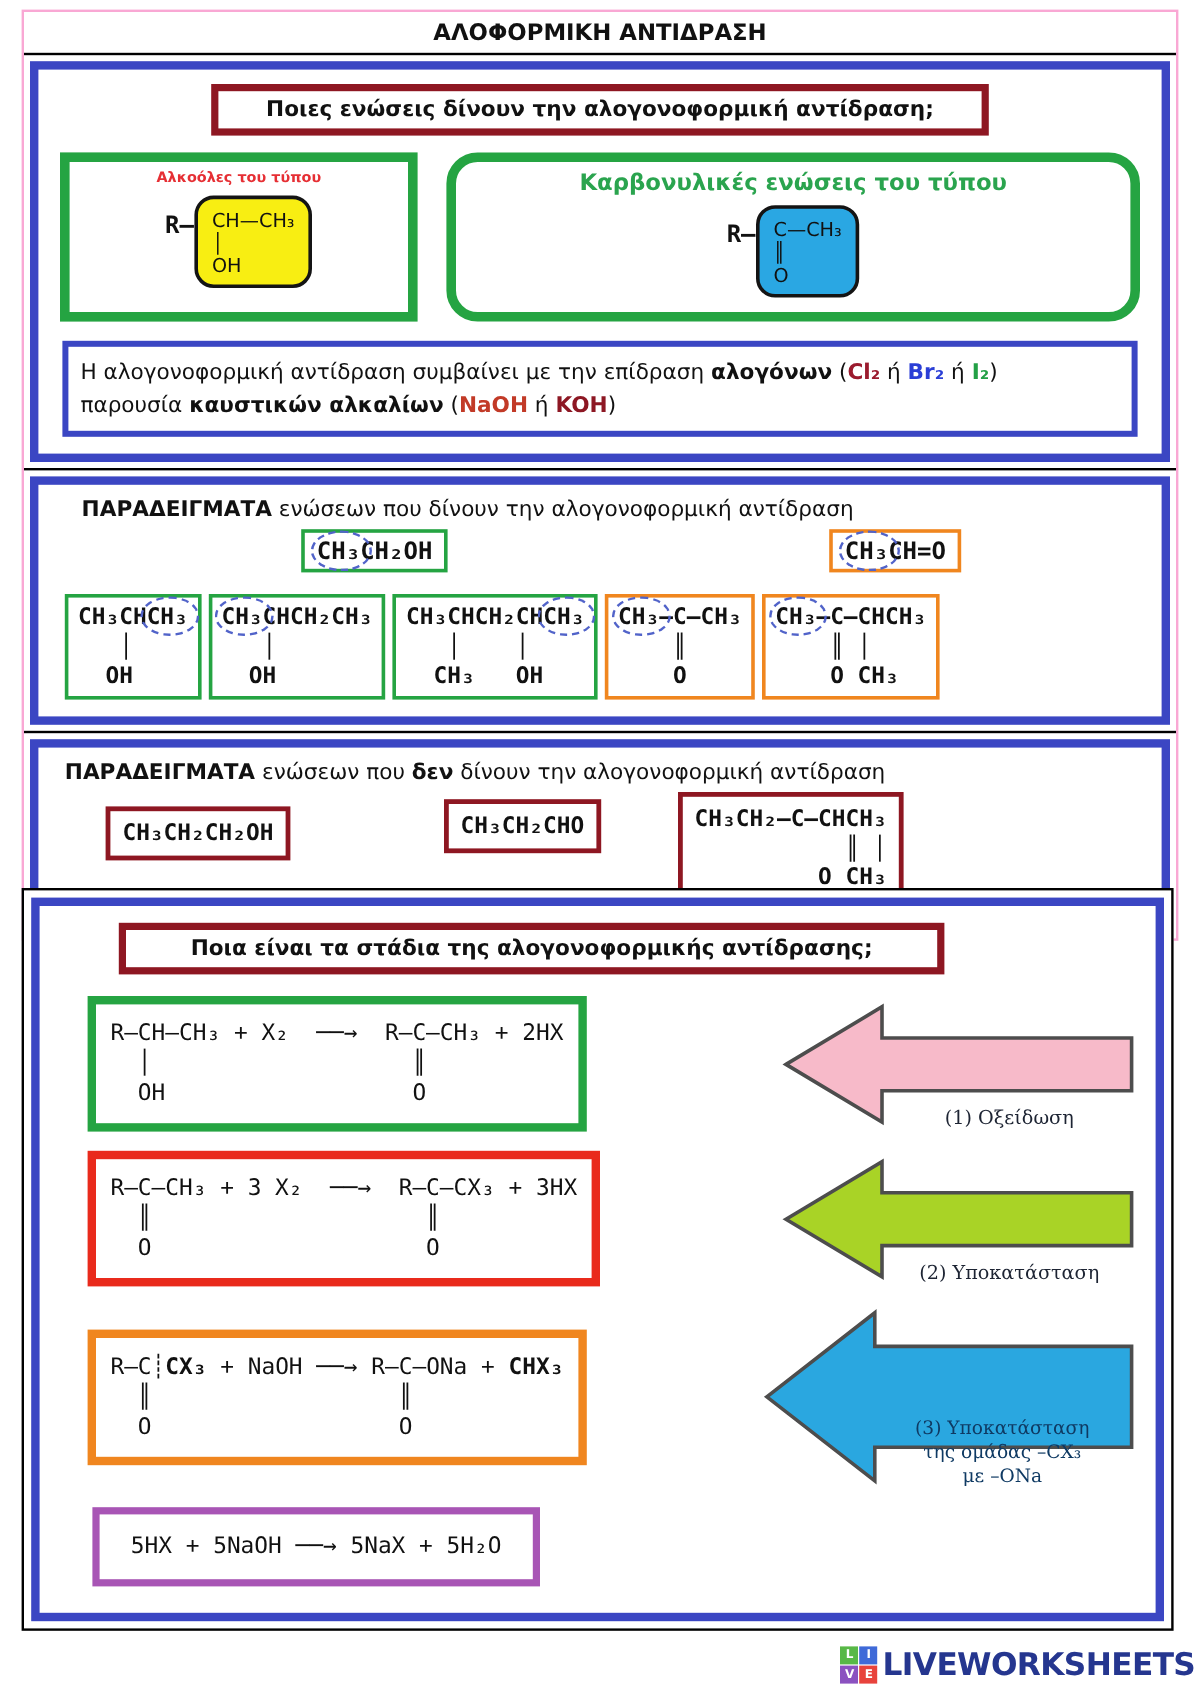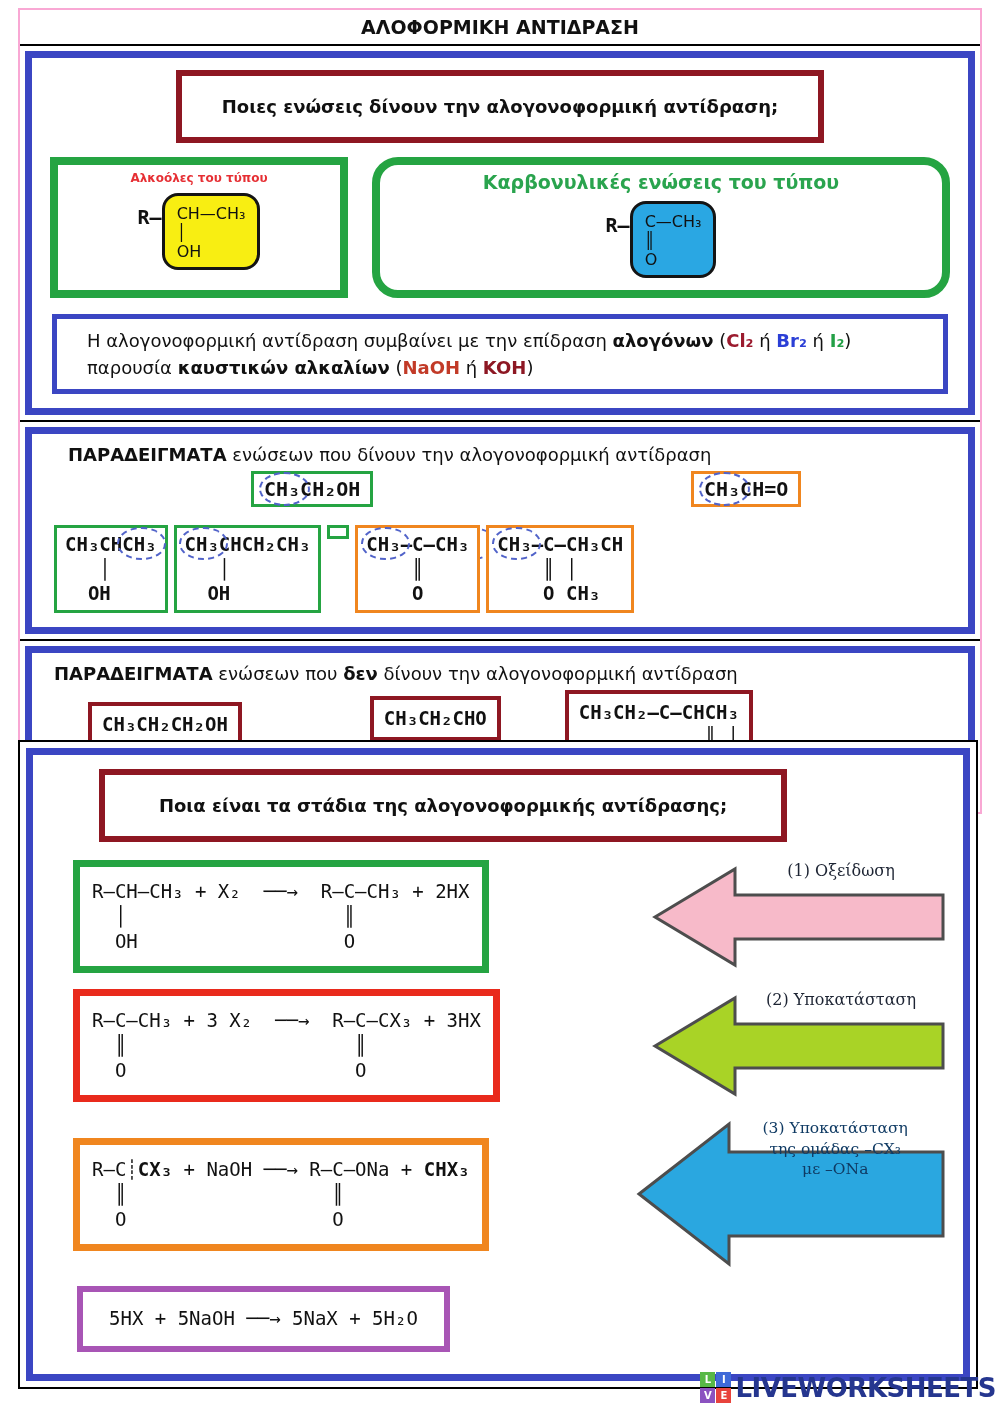--- a/index.html
+++ b/index.html
@@ -7,36 +7,36 @@
        font-family:"DejaVu Sans","Liberation Sans",sans-serif;color:#111;}
 
   .container1{position:absolute;left:18px;top:8px;width:960px;border:2px solid #f9a8d4;background:#fff;}
   .titlebar{height:34px;line-height:34px;text-align:center;font-size:19px;font-weight:bold;border-bottom:2px solid #000;}
   .sec-wrap{padding:5px;border-bottom:2px solid #000;}
   .sec-wrap.last{border-bottom:none;}
   .bluebox{border:7px solid #3b46c3;background:#fff;}
 
   
   .s1{padding:12px 18px 12px;}
-  .qbox{border:6px solid #8e1722;font-weight:bold;font-size:18px;text-align:center;padding:20px 8px;background:#fff;}
+  .qbox{border:6px solid #8e1722;font-weight:bold;font-size:18px;text-align:center;padding:5px 8px;background:#fff;}
   .s1 .qbox{width:620px;margin:0 auto 14px;}
   .structs{display:flex;gap:24px;}
   .greenbox{border:8px solid #25a442;padding:6px 10px 12px;background:#fff;}
   .alc{width:262px;}
   .carb{flex:1;border-radius:26px;}
   .alc-head{color:#e62f34;font-weight:bold;font-size:12px;text-align:center;}
   .carb-head{color:#2aa44e;font-weight:bold;font-size:19px;text-align:center;}
   .struct-row{display:flex;justify-content:center;margin-top:8px;}
   .rpre{margin-top:12px;font-family:"DejaVu Sans Mono",monospace;font-weight:bold;font-size:20px;}
   pre.chem{margin:0;font:inherit;font-family:inherit;white-space:pre;}
   .sbox{font-family:"DejaVu Sans Mono",monospace;font-size:20px;font-weight:bold;line-height:1.25;
         border:3px solid #141414;border-radius:16px;padding:8px 12px 6px;}
   .fill-yellow{background:#f8ee12;}
   .fill-blue{background:#2aa7e3;}
-  .note{border:5px solid #3b46c3;margin:16px 2px 2px;padding:8px 30px;font-size:18px;line-height:1.5;white-space:pre-wrap;}
+  .note{border:5px solid #3b46c3;margin:16px 2px 2px;padding:8px 10px;font-size:18px;line-height:1.5;white-space:pre-wrap;}
   .sg-bold{font-weight:bold;}
   .sg-cl{color:#9b1b2e;font-weight:bold;}
   .sg-br{color:#2b3fd6;font-weight:bold;}
   .sg-i2{color:#23a046;font-weight:bold;}
   .sg-naoh{color:#c23a27;font-weight:bold;}
   .sg-koh{color:#8d1723;font-weight:bold;}
 
   
   .s2{padding:8px 14px 12px;}
   .sec-head{font-size:18px;margin:2px 0 4px 22px;}
@@ -66,21 +66,21 @@
   .rx-row{display:flex;align-items:center;margin:0 2px 16px 26px;}
   .rx-box{padding:12px 12px;background:#fff;width:max-content;--padx:12px;
           font-family:"DejaVu Sans Mono",monospace;font-size:19px;line-height:1.32;font-weight:normal;}
   .rx-box b{font-weight:bold;}
   .rx-green{border:7px solid #25a442;}
   .rx-red{border:7px solid #e92a1c;}
   .rx-orange{border:7px solid #f0861f;}
   .rx-purple{border:6px solid #a855b5;padding:14px 26px;margin-left:4px;}
   .arrow-wrap{margin-left:auto;position:relative;margin-right:2px;flex:none;}
   .arrow-label{position:absolute;left:31%;top:0;width:66%;height:100%;display:flex;flex-direction:column;
-               justify-content:flex-start;text-align:center;font-family:"DejaVu Serif","Liberation Serif",serif;
+               justify-content:flex-end;text-align:center;font-family:"DejaVu Serif","Liberation Serif",serif;
                font-size:16px;color:#1d2433;line-height:1.3;}
   .aw3 .arrow-label{color:#0f3a63;font-size:15.5px;}
   .arrow-svg{display:block;}
 
   
   .logo{position:absolute;top:1372px;right:4px;display:flex;align-items:center;cursor:pointer;}
   .logo-icon{display:grid;grid-template-columns:15px 15px;grid-auto-rows:15px;gap:1px;margin-right:4px;}
   .tile{display:flex;align-items:center;justify-content:center;color:#fff;font-size:10px;font-weight:bold;}
   .tl{background:#58b847}.ti{background:#3f6ad8}.tv{background:#8b52c0}.te{background:#e8433c}
   .logo-text{font-size:26px;font-weight:bold;color:#25368f;letter-spacing:-0.5px;}
@@ -139,30 +139,33 @@
   OH</pre>
           <span class="ellipse" style="left: calc(var(--padx,8px) + 4.55ch); width: 3.9ch; top: calc(var(--pady,4px) - 5px); height: 1.5em;"></span>
         </div>
         <div class="chem-wrap box-green">
           <pre class="chem">CH₃CHCH₂CH₃
    │
   OH</pre>
           <span class="ellipse" style="left: calc(var(--padx,8px) + -0.45ch); width: 3.9ch; top: calc(var(--pady,4px) - 5px); height: 1.5em;"></span>
         </div>
         <div class="chem-wrap box-green">
+          <pre class="chem">CH₃CHCH₂CHCH₃
+   │    │
+  CH₃   OH</pre>
           <span class="ellipse" style="left: calc(var(--padx,8px) + 9.55ch); width: 3.9ch; top: calc(var(--pady,4px) - 5px); height: 1.5em;"></span>
         </div>
         <div class="chem-wrap box-orange">
           <pre class="chem">CH₃—C—CH₃
     ║
     O</pre>
           <span class="ellipse" style="left: calc(var(--padx,8px) + -0.45ch); width: 3.9ch; top: calc(var(--pady,4px) - 5px); height: 1.5em;"></span>
         </div>
         <div class="chem-wrap box-orange">
-          <pre class="chem">CH₃—C—CH₃CH
+          <pre class="chem">CH₃—C—CHCH₃
     ║ │
     O CH₃</pre>
           <span class="ellipse" style="left: calc(var(--padx,8px) + -0.45ch); width: 3.9ch; top: calc(var(--pady,4px) - 5px); height: 1.5em;"></span>
         </div>
       </div>
     </div>
   </div>
 
   <div class="sec-wrap last">
     <div class="bluebox s3">

